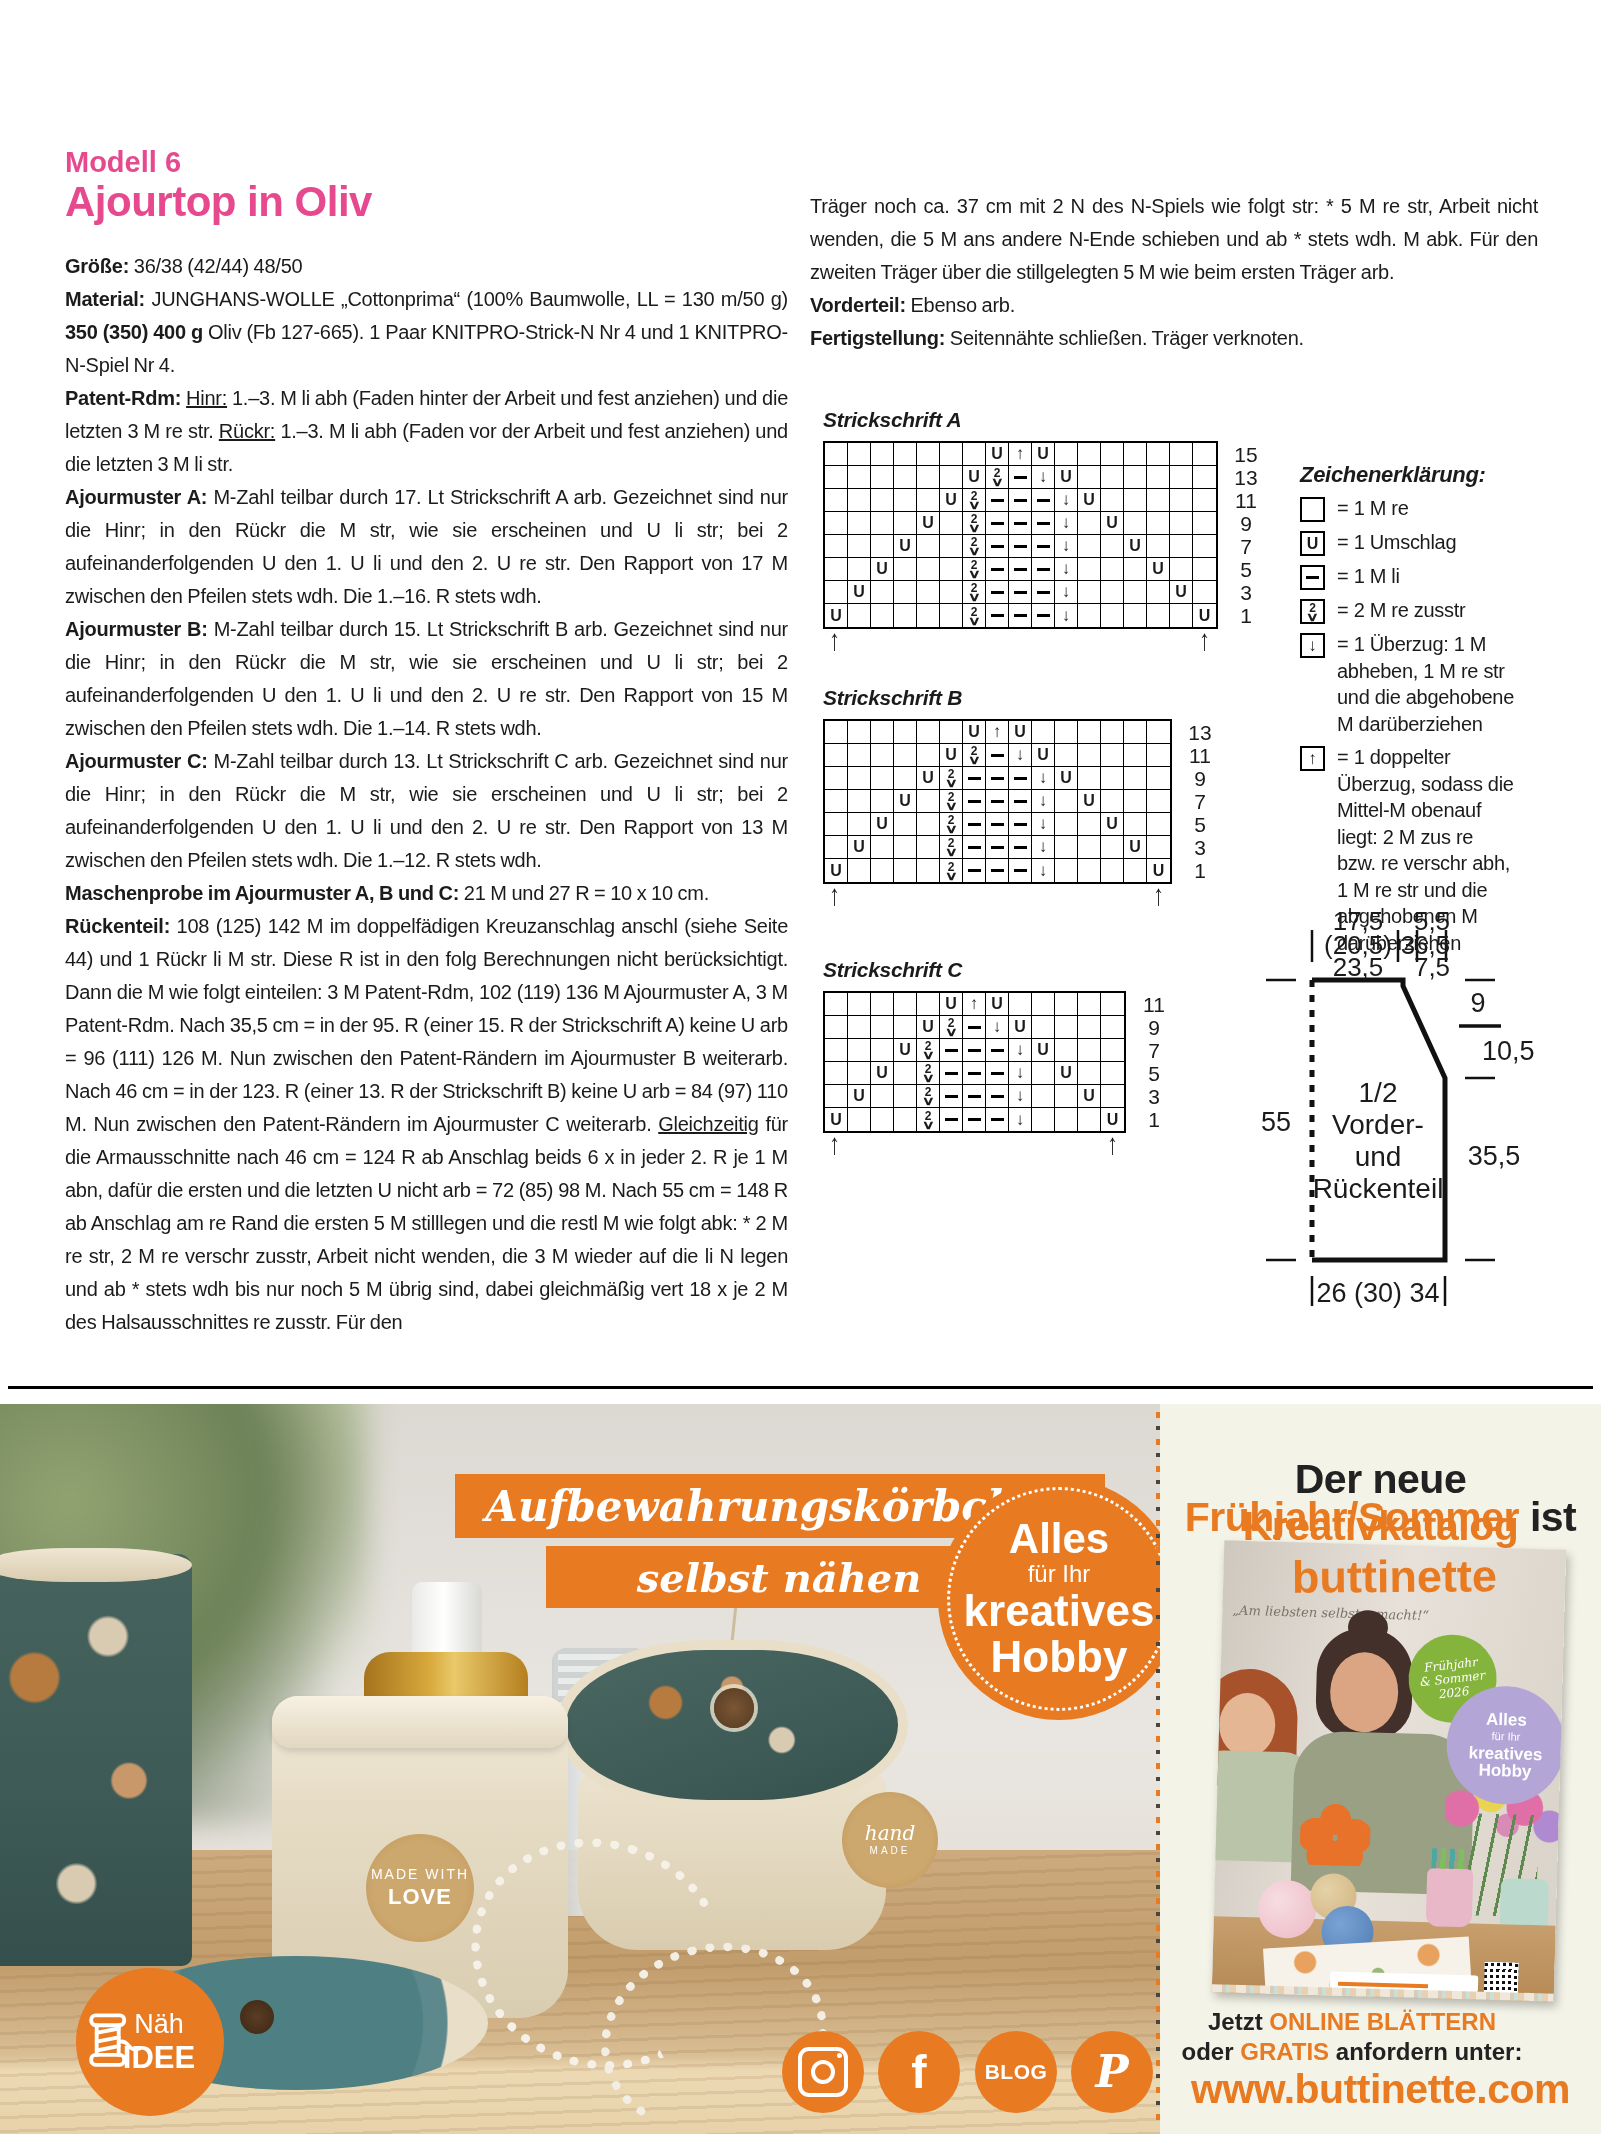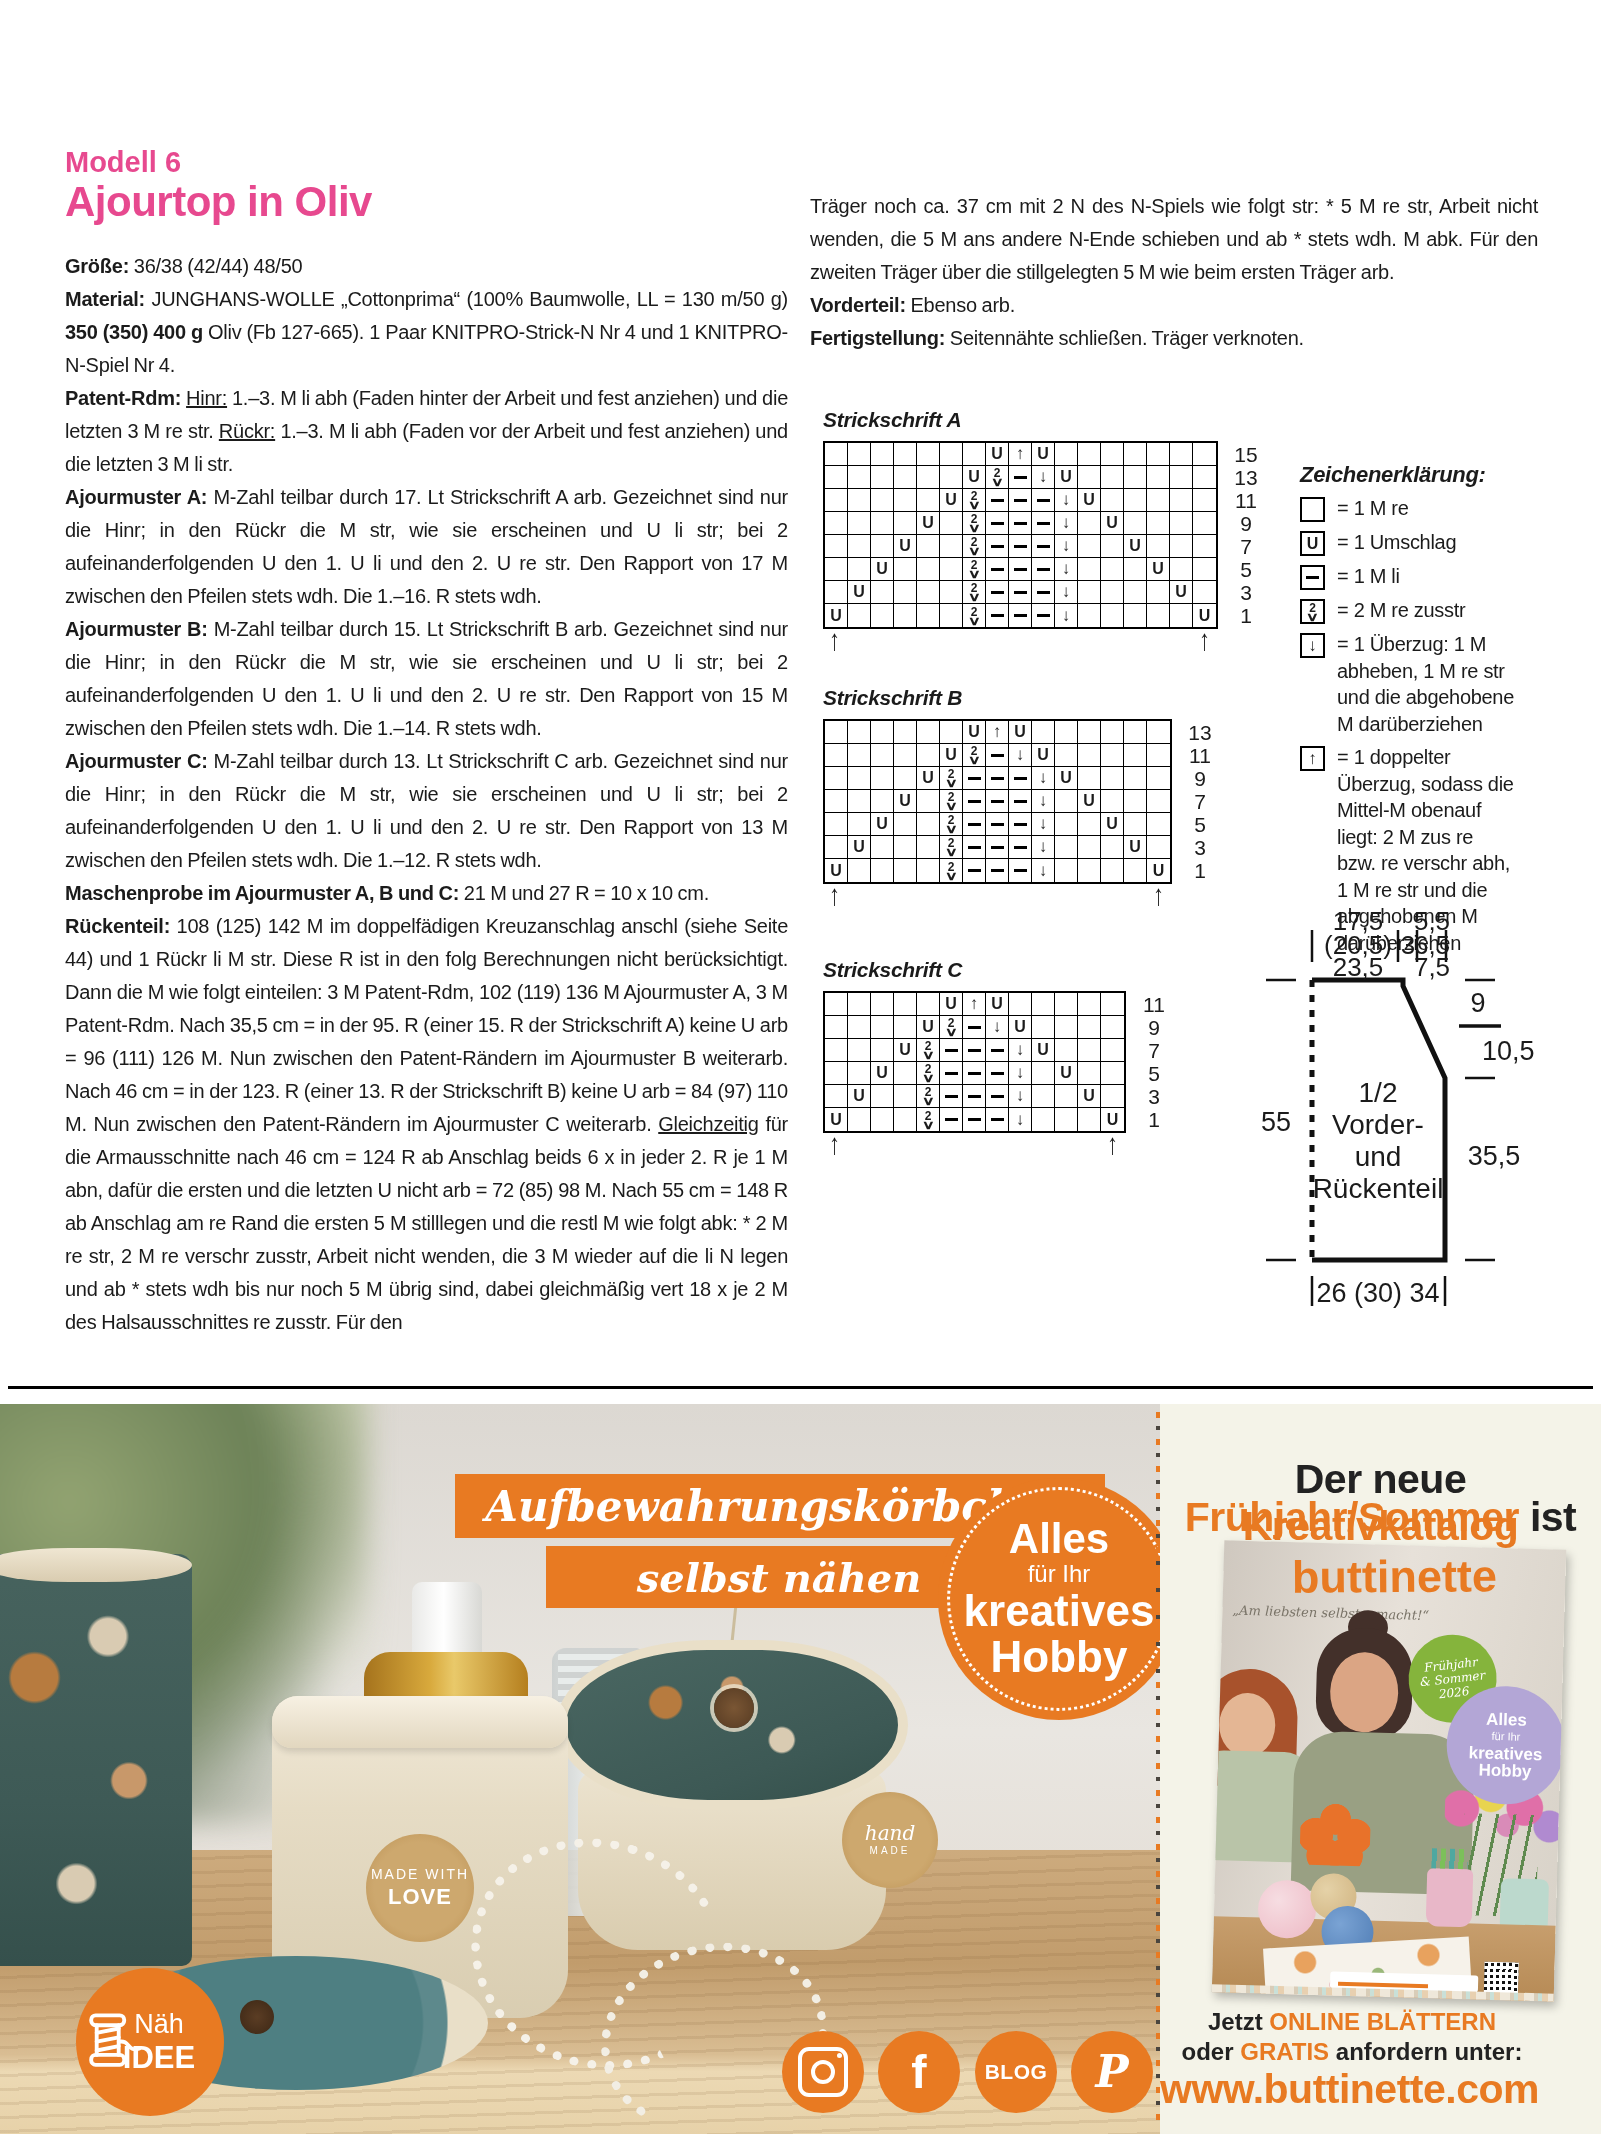--- a/index.html
+++ b/index.html
@@ -135,21 +135,21 @@
   .pin-p{font-family:"DejaVu Serif",serif;font-style:italic;font-size:44px;font-weight:bold;line-height:40px;}
   
   #divider{position:absolute;left:1156px;top:8px;width:6px;height:714px;
      background:repeating-linear-gradient(180deg,var(--orange) 0 6px,rgba(0,0,0,0) 6px 14px,#4a453e 14px 18px,rgba(0,0,0,0) 18px 27px);}
   
   #panel{position:absolute;left:1160px;top:0;width:441px;height:730px;background:var(--cream);}
   .headline{position:absolute;left:0;width:441px;text-align:center;font-size:41px;font-weight:bold;letter-spacing:-0.5px;}
   #hl1{top:52px;} #hl2{top:90px;}
   .cta{position:absolute;left:0;width:384px;text-align:center;font-size:24px;font-weight:bold;}
   #cta1{top:604px;} #cta2{top:634px;}
-  #url{position:absolute;left:0;top:662px;width:441px;text-align:left;font-size:41px;font-weight:bold;color:var(--orange);letter-spacing:-0.5px;}
+  #url{position:absolute;left:0;top:662px;width:441px;text-align:center;font-size:41px;font-weight:bold;color:var(--orange);letter-spacing:-0.5px;}
   
   #cover{position:absolute;left:58px;top:141px;width:342px;height:452px;transform:rotate(1.6deg);
      background:linear-gradient(100deg,#cfc8bf,#e7e1d9 45%,#d8d2c8);box-shadow:3px 5px 10px rgba(0,0,0,.25);overflow:hidden;}
   #cover .logo{position:absolute;left:0;top:6px;width:100%;text-align:center;font-size:45px;font-weight:bold;
      color:var(--orange);letter-spacing:0px;transform:rotate(-2deg);}
   #cover .tagline{position:absolute;left:10px;top:62px;font-family:"DejaVu Serif",serif;font-style:italic;font-size:13px;color:#7a7468;}
   .cbadge{position:absolute;border-radius:50%;display:flex;flex-direction:column;align-items:center;justify-content:center;
      color:#fff;text-align:center;}
   #badge-green{left:188px;top:88px;width:88px;height:88px;background:#85b43c;transform:rotate(-8deg);
      font-family:"DejaVu Serif",serif;font-style:italic;font-size:12px;line-height:14px;}

